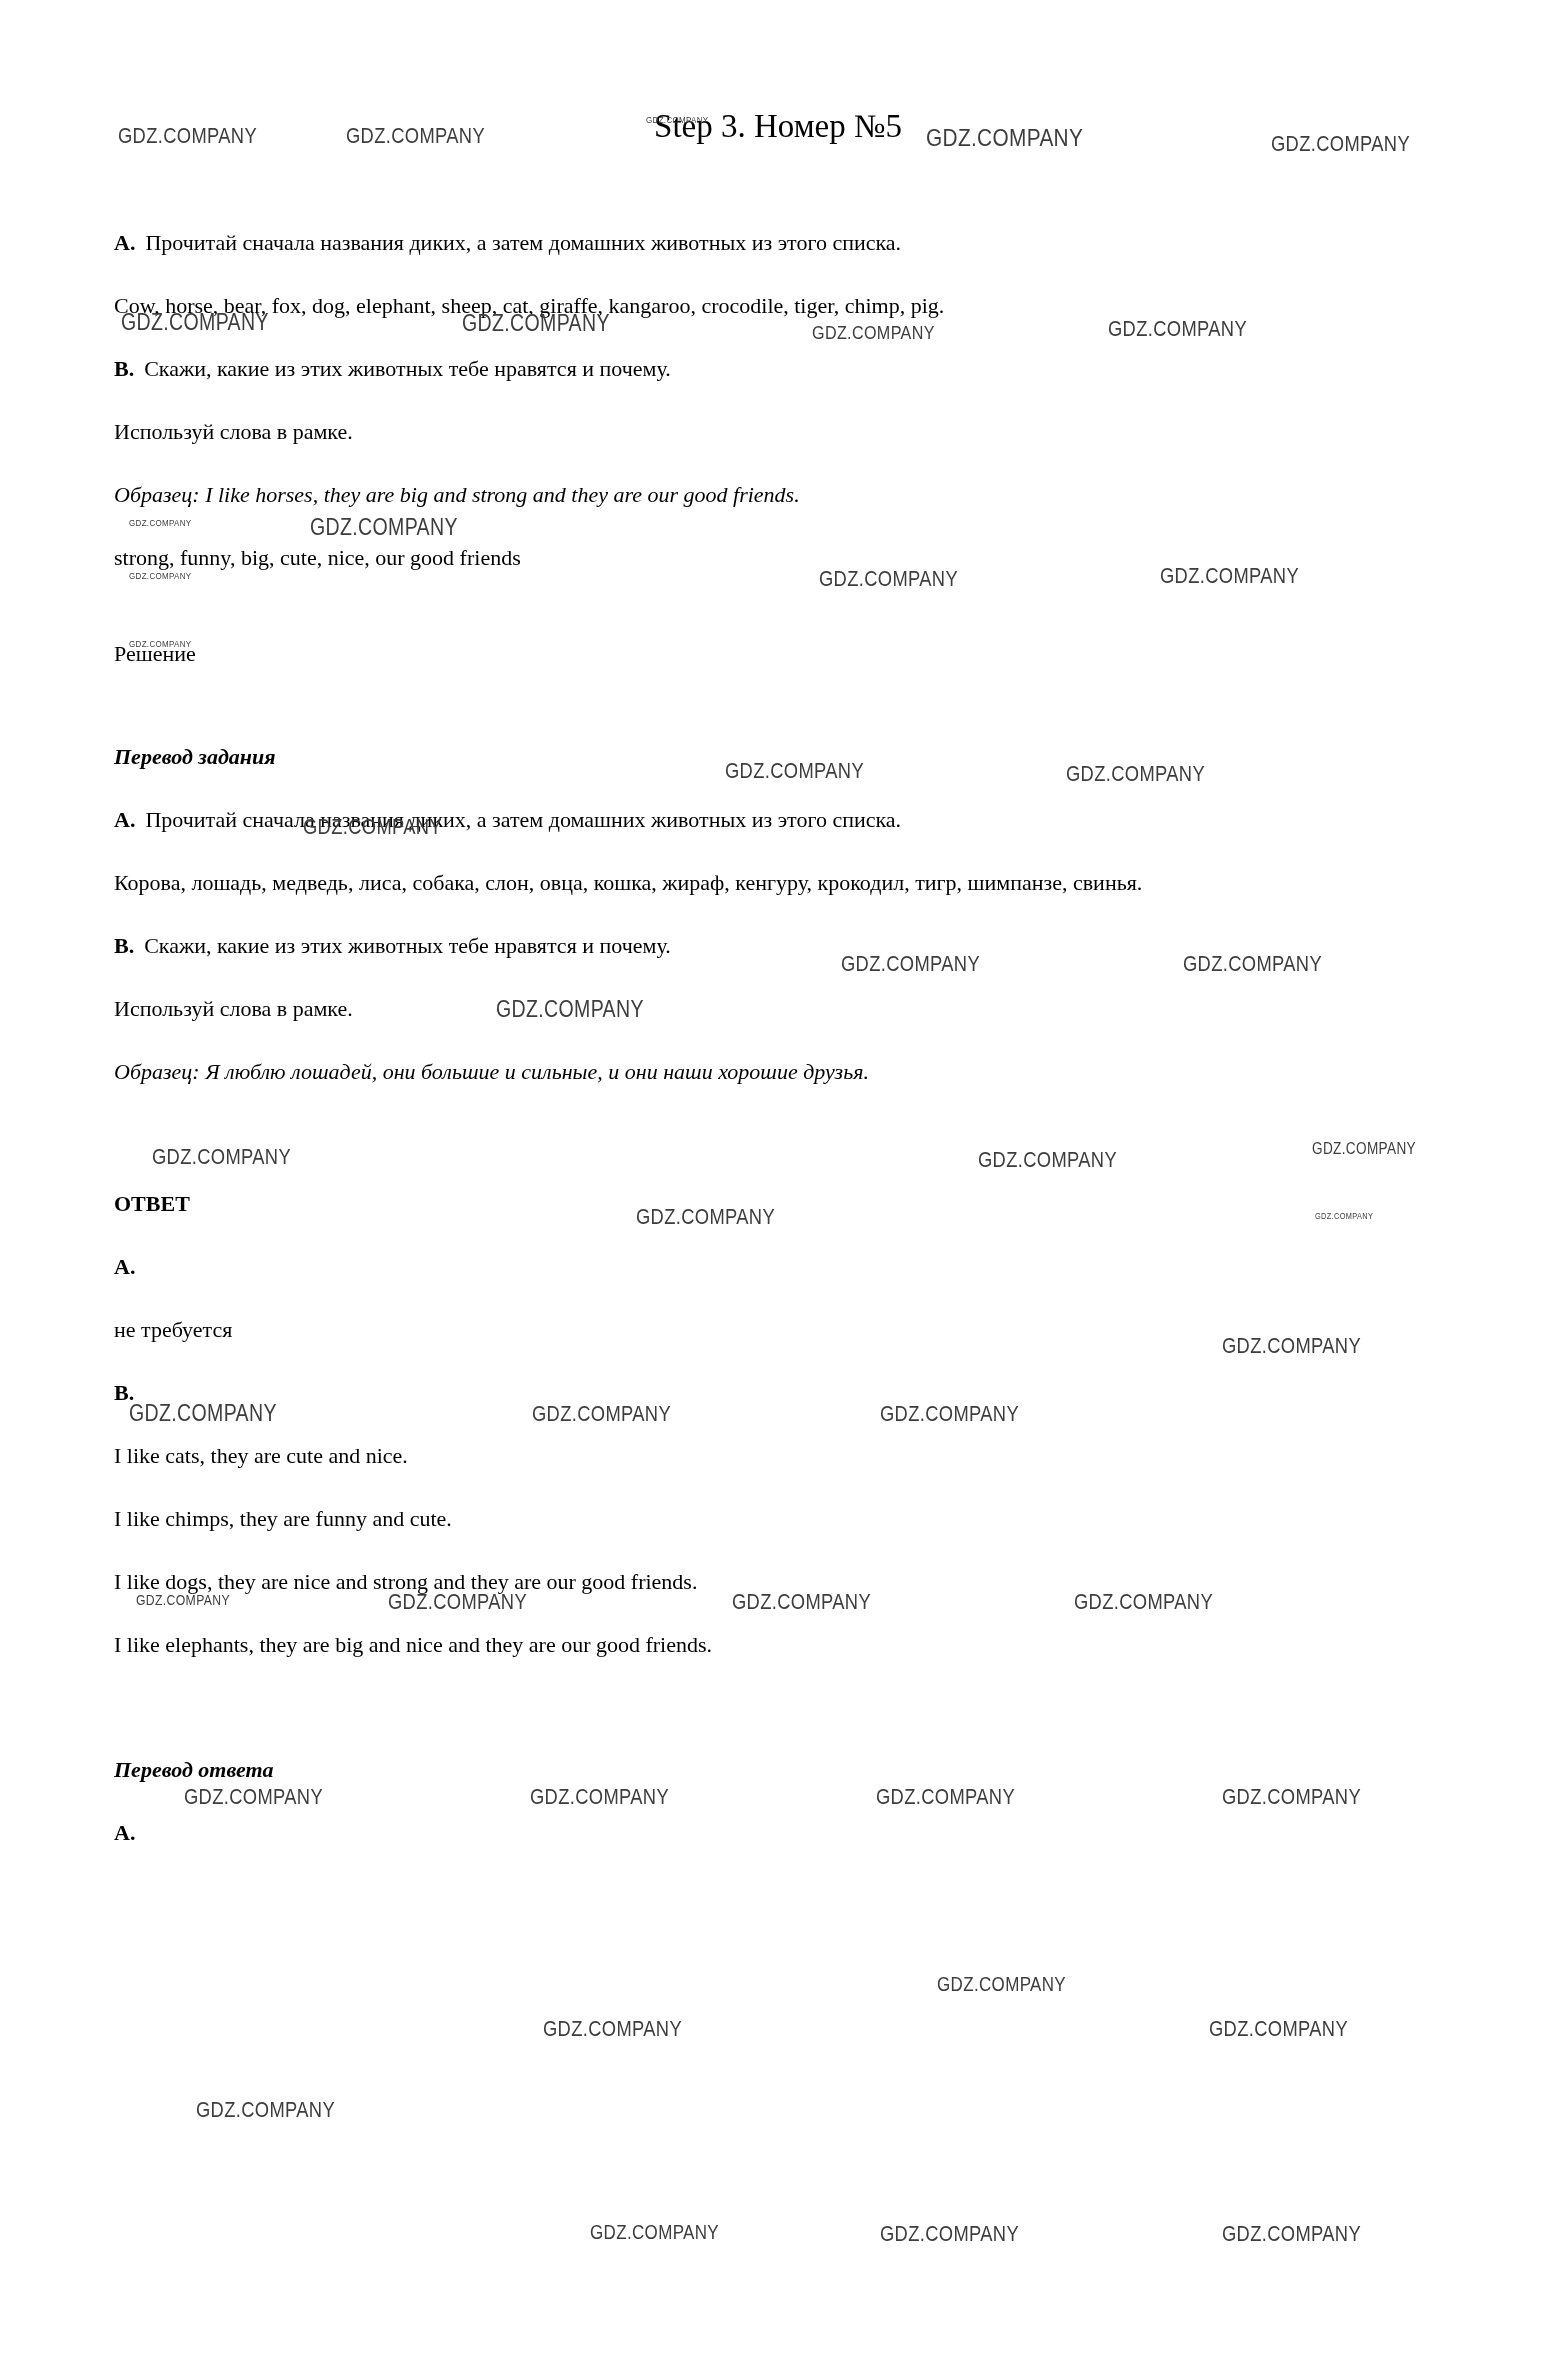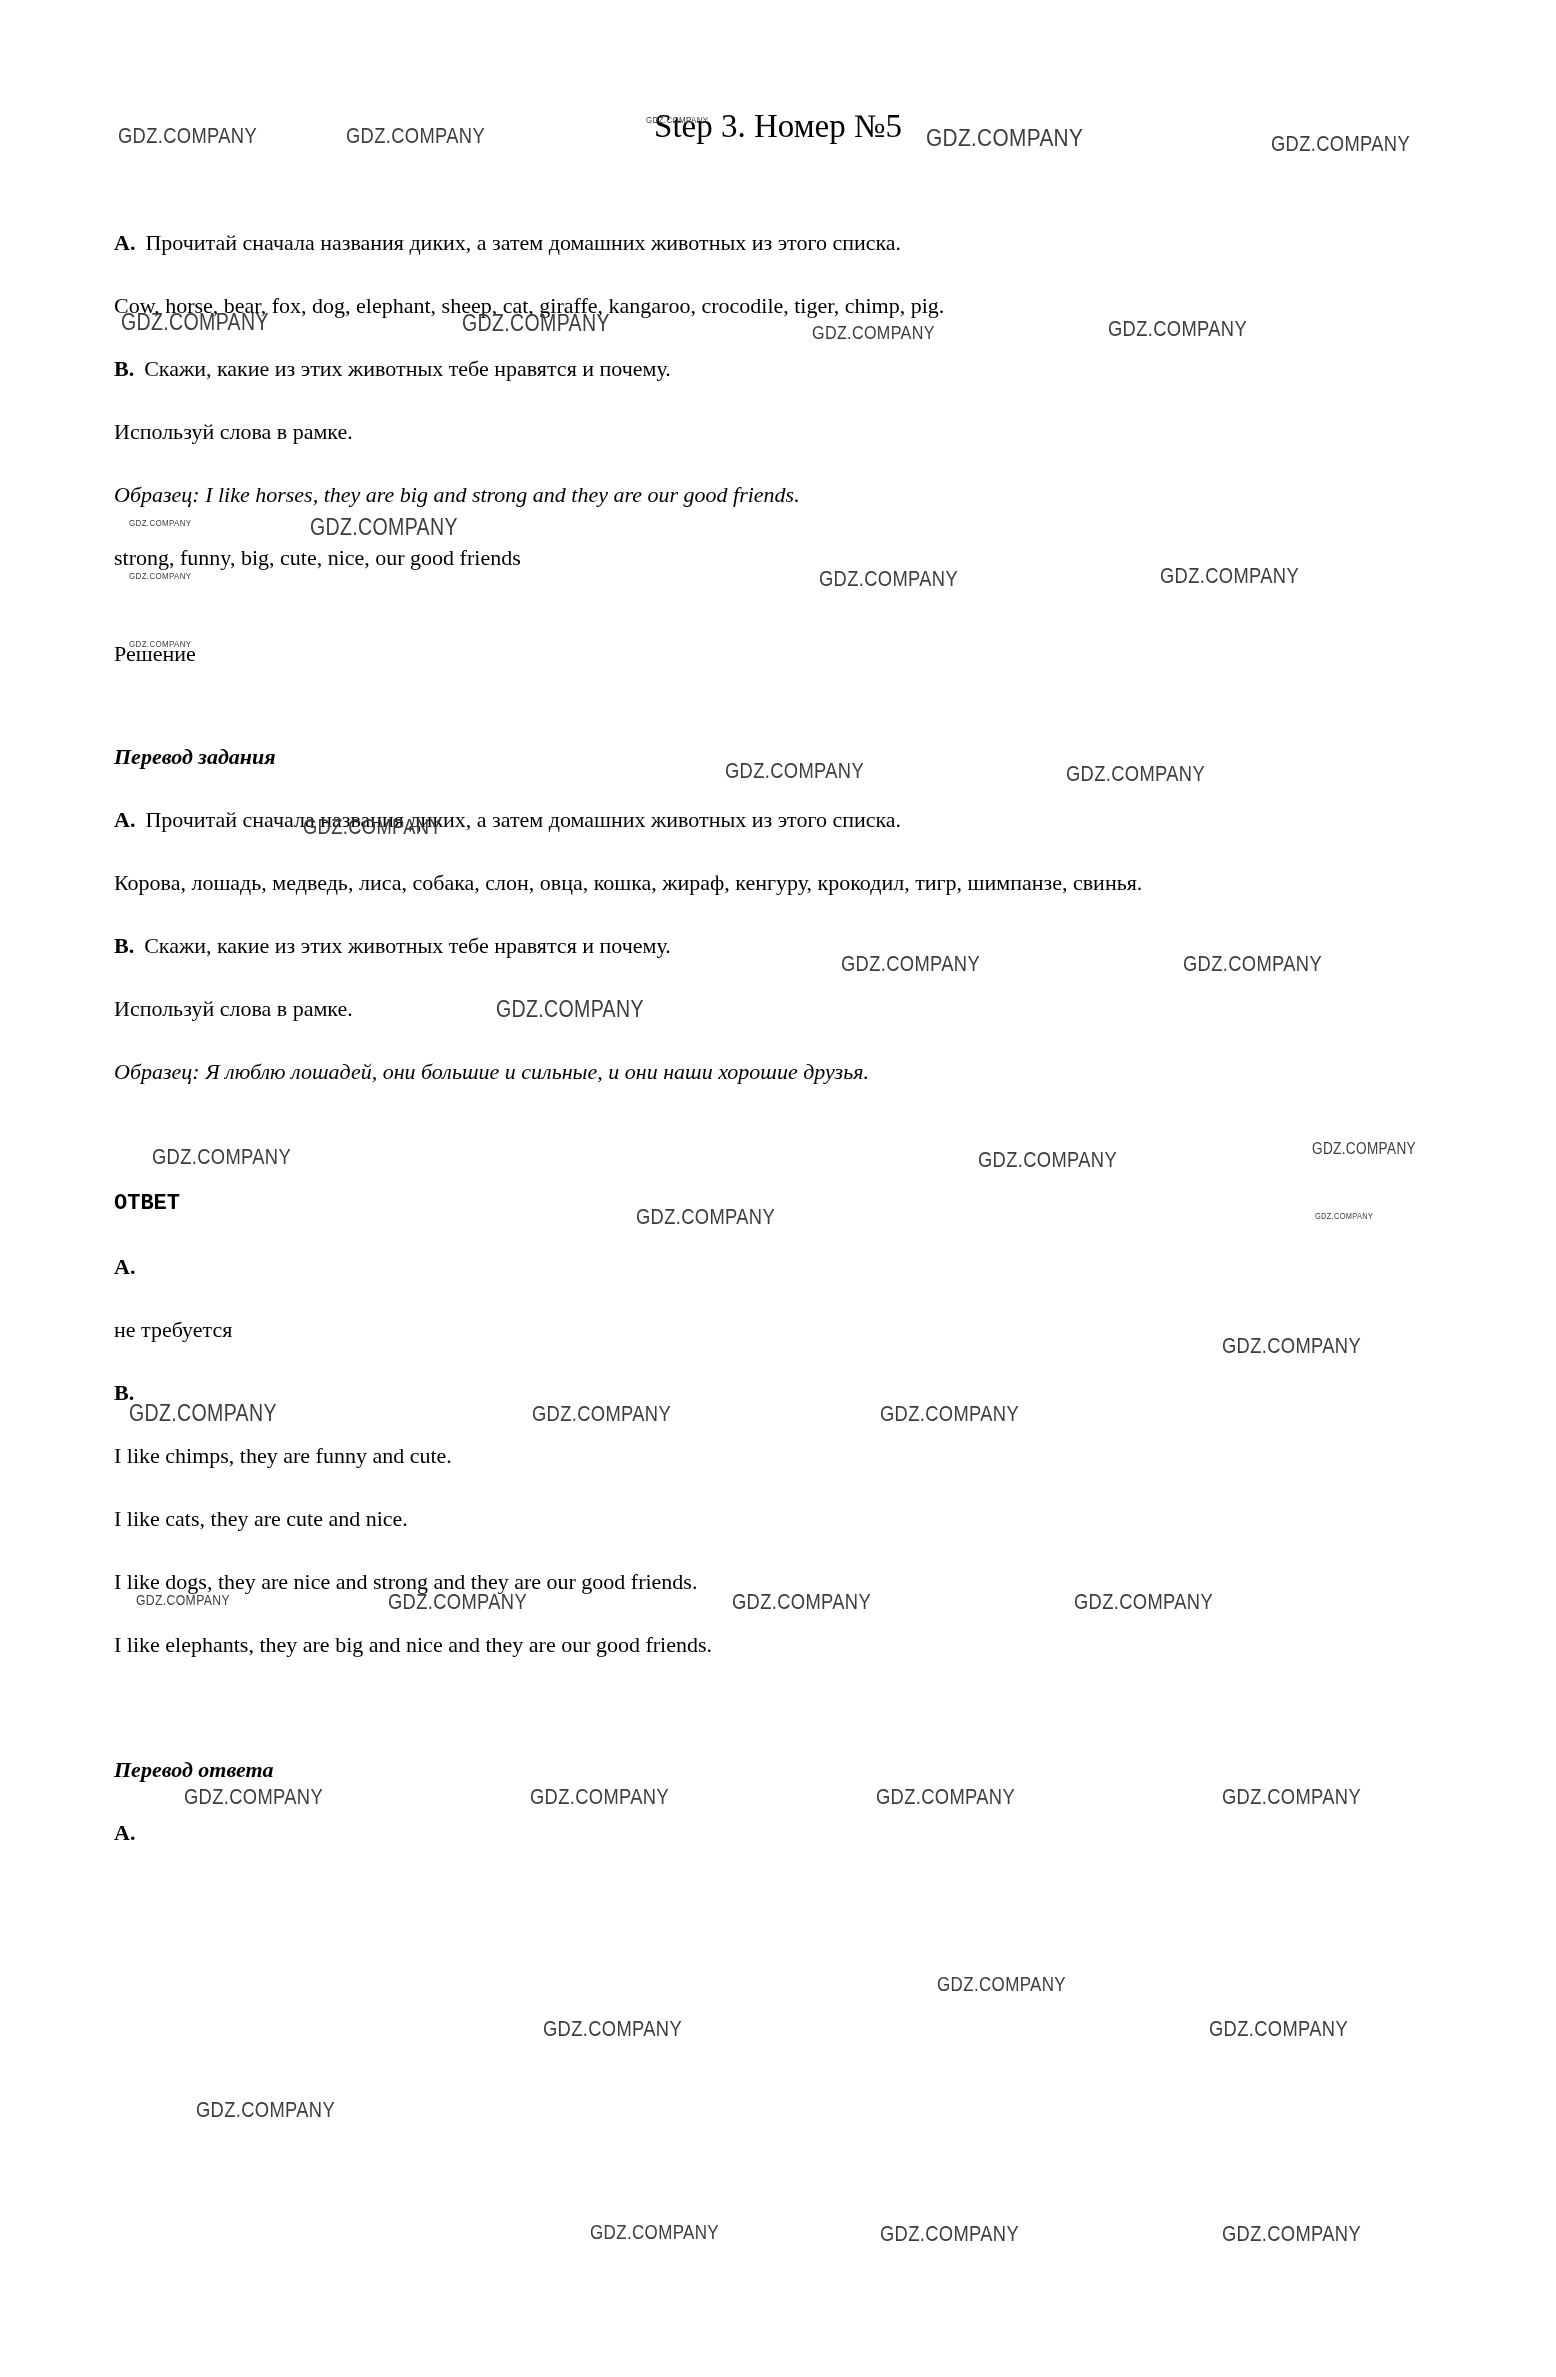--- a/index.html
+++ b/index.html
@@ -49,21 +49,21 @@
   .solution-heading { margin-top: 33px !important; }
   .tr-heading { margin-top: 40px !important; font-weight: bold; font-style: italic; }
   .heading-bi { font-weight: bold; font-style: italic; }
   .word-box {
     border: 2.2px solid #000;
     margin-top: 13px;
     padding: 1.4px 8.7px;
     line-height: 59px;
     white-space: nowrap;
   }
-  .answer-heading { margin-top: 69px !important; font-family: Liberation Mono, monospace; }
+  .answer-heading { margin-top: 69px !important; }
   .ans-tr-heading { margin-top: 62px !important; }
 </style>
 </head>
 <body>
 
 <div class="page">
 
   <div class="wm-layer">
       <span class="wm" style="left: 118px; top: 123px; font-size: 21.6px;">GDZ.COMPANY</span>
       <span class="wm" style="left: 346px; top: 123px; font-size: 21.6px;">GDZ.COMPANY</span>
@@ -144,22 +144,22 @@
 
 
     <p class="b answer-heading">ОТВЕТ</p>
 
     <p class="b">A.</p>
 
     <p>не требуется</p>
 
     <p class="b">B.</p>
 
+    <p>I like cats, they are cute and nice.</p>
     <p>I like chimps, they are funny and cute.</p>
-    <p>I like cats, they are cute and nice.</p>
     <p>I like dogs, they are nice and strong and they are our good friends.</p>
     <p>I like elephants, they are big and nice and they are our good friends.</p>
 
     <p class="heading-bi ans-tr-heading">Перевод ответа</p>
 
     <p class="b">A.</p>
 
   </div>
 </div>
 

